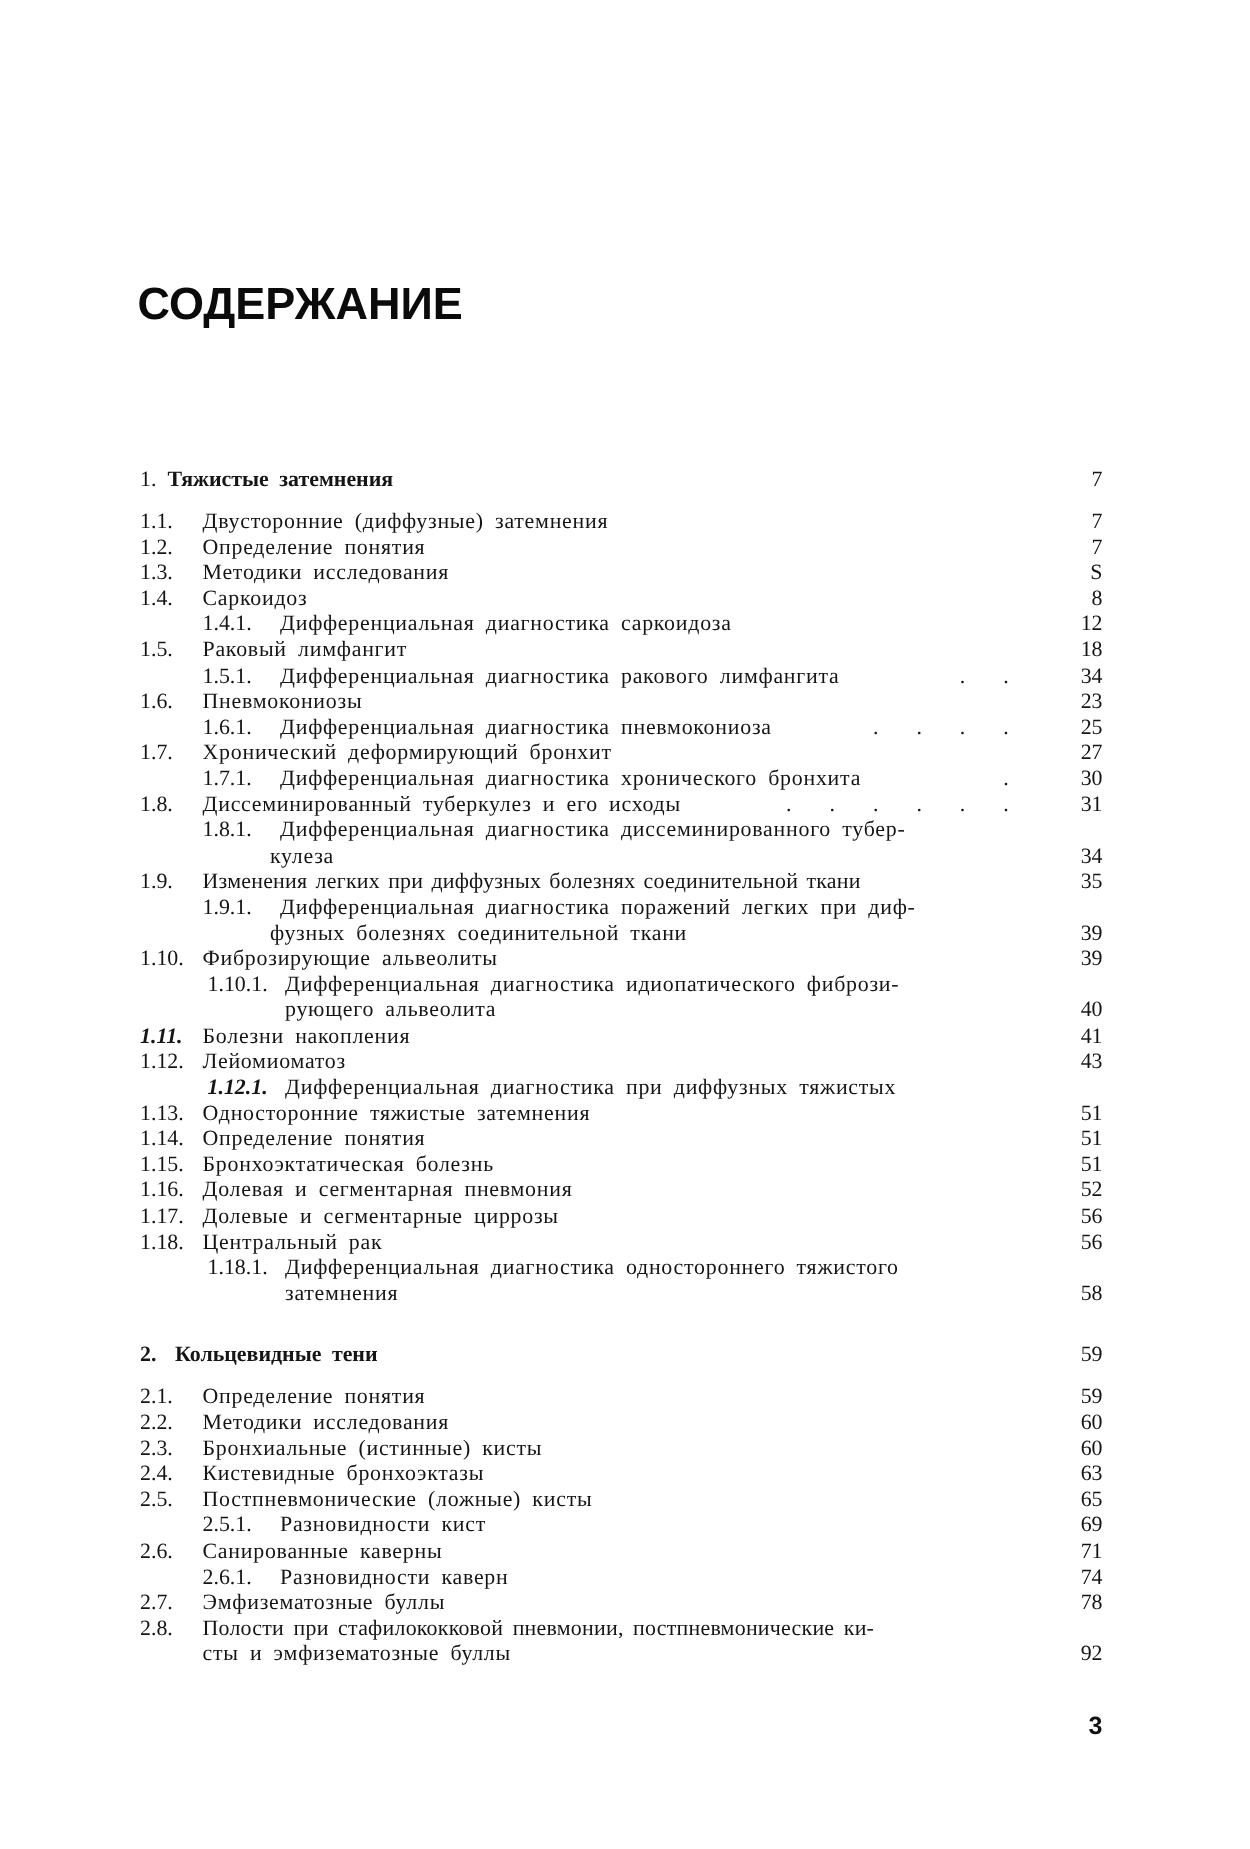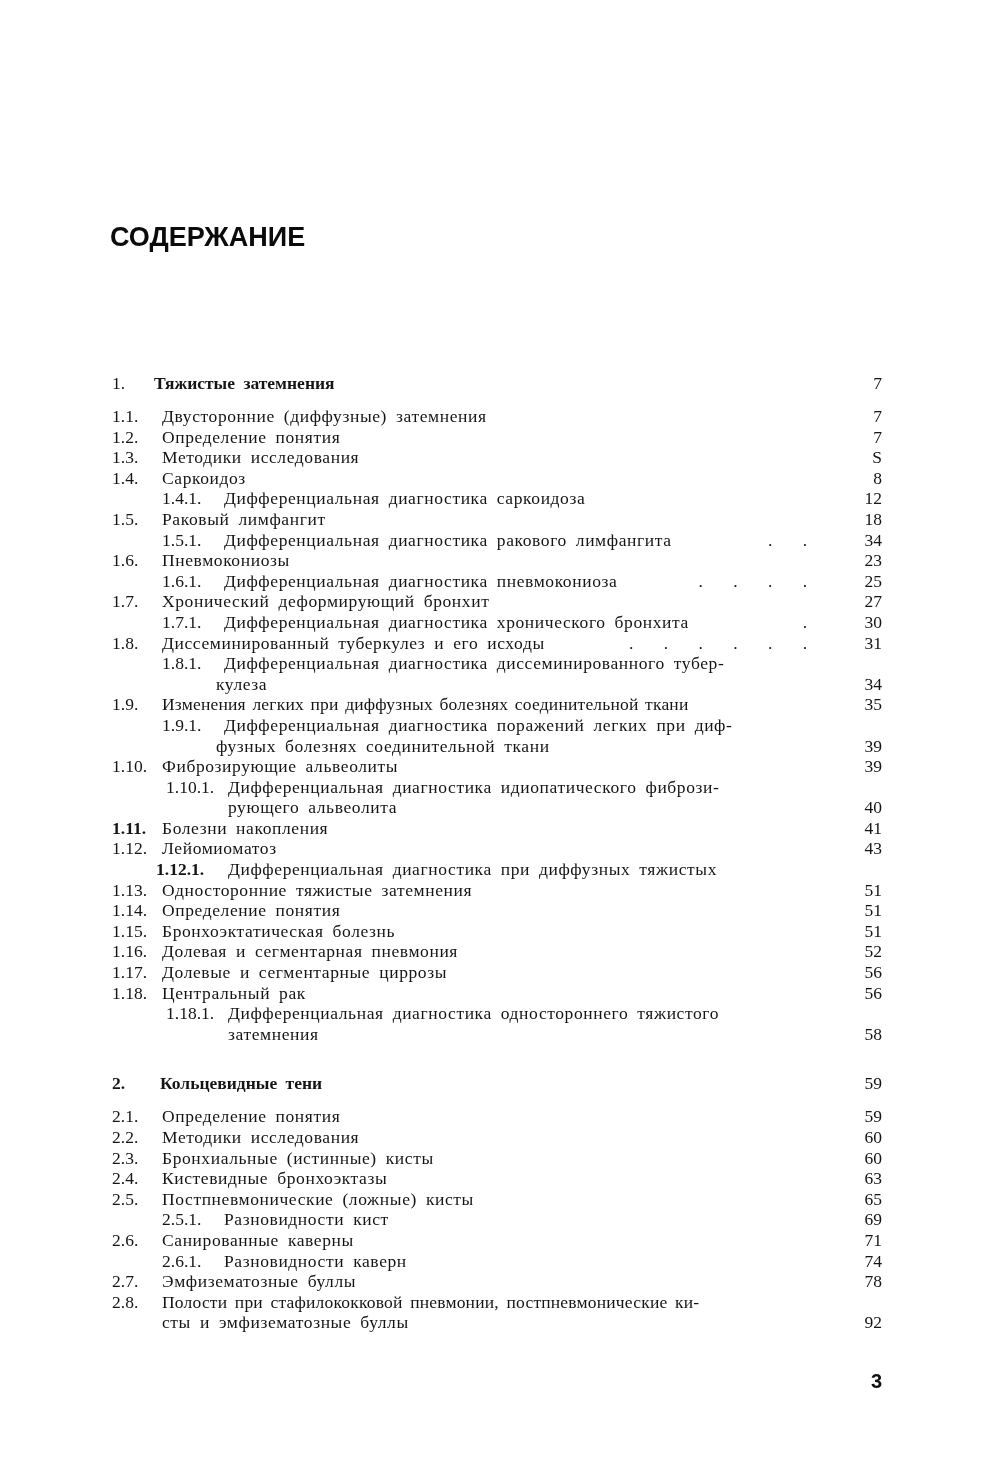--- a/index.html
+++ b/index.html
@@ -1,41 +1,41 @@
 <!DOCTYPE html>
 <html><head>
 <meta charset="utf-8">
 <style>
   html, body { margin: 0; padding: 0; background: #ffffff; }
   body { width: 1000px; height: 1479px; position: relative; overflow: hidden; color: #111; }
   .title {
     position: absolute; left: 110px; top: 222px;
     font-family: "Liberation Sans", sans-serif; font-weight: bold;
-    font-size: 27px; letter-spacing: 0px; color: #0b0b0b;
+    font-size: 36px; letter-spacing: 0px; color: #0b0b0b;
   }
   .toc {
     position: absolute; left: 112px; top: 370px; width: 770px;
     font-family: "Liberation Serif", serif; font-size: 17.5px; color: #151515;
   }
   .row { position: relative; height: 20.6px; line-height: 20.6px; white-space: nowrap; }
   .row.chapter { font-weight: bold; height: 26px; line-height: 26px; }
   .row.gap-after-chapter { margin-bottom: 10px; }
   .row.gap-before-chapter { margin-top: 26px; }
   .num { position: absolute; left: 0; }
   .text { position: absolute; left: 50px; letter-spacing: 0.6px; word-spacing: 4px; }
   .row.sub .num { left: 50px; }
   .row.sub .text { left: 112px; }
   .row.sub.deep .text { left: 116px; }
   .row.cont .text { left: 104px; }
   .row.cont.deep .text { left: 116px; }
   .row.cont.top .text { left: 50px; }
   .row.chapter .num { left: 0; }
-  .row.chapter .text { left: 22px; letter-spacing: 0; word-spacing: 4px; margin-left: 20px; }
+  .row.chapter .text { left: 22px; letter-spacing: 0; word-spacing: 4px; }
   .row.chapter.c2 .text { left: 28px; }
-  .bold-num { font-weight: bold; }
+  .bold-num { font-weight: bold; font-style: italic; }
   .dots { position: absolute; right: 62px; letter-spacing: 13px; }
   .page { position: absolute; right: 0; text-align: right; }
   .folio {
     position: absolute; right: 118px; top: 1370px;
     font-family: "Liberation Sans", sans-serif; font-weight: bold; font-size: 20px; color: #111;
   }
 </style>
 </head>
 <body>
 
@@ -151,21 +151,21 @@
     <span class="num bold-num">1.11.</span>
     <span class="text">Болезни накопления</span>
     <span class="page">41</span>
   </div>
   <div class="row">
     <span class="num">1.12.</span>
     <span class="text">Лейомиоматоз</span>
     <span class="page">43</span>
   </div>
   <div class="row sub deep">
-    <span class="num bold-num" style="left:44px">1.12.1.</span>
+    <span class="num bold-num" style="left:54px">1.12.1.</span>
     <span class="text">Дифференциальная диагностика при диффузных тяжистых</span>
   </div>
   <div class="row">
     <span class="num">1.13.</span>
     <span class="text">Односторонние тяжистые затемнения</span>
     <span class="page">51</span>
   </div>
   <div class="row">
     <span class="num">1.14.</span>
     <span class="text">Определение понятия</span>

